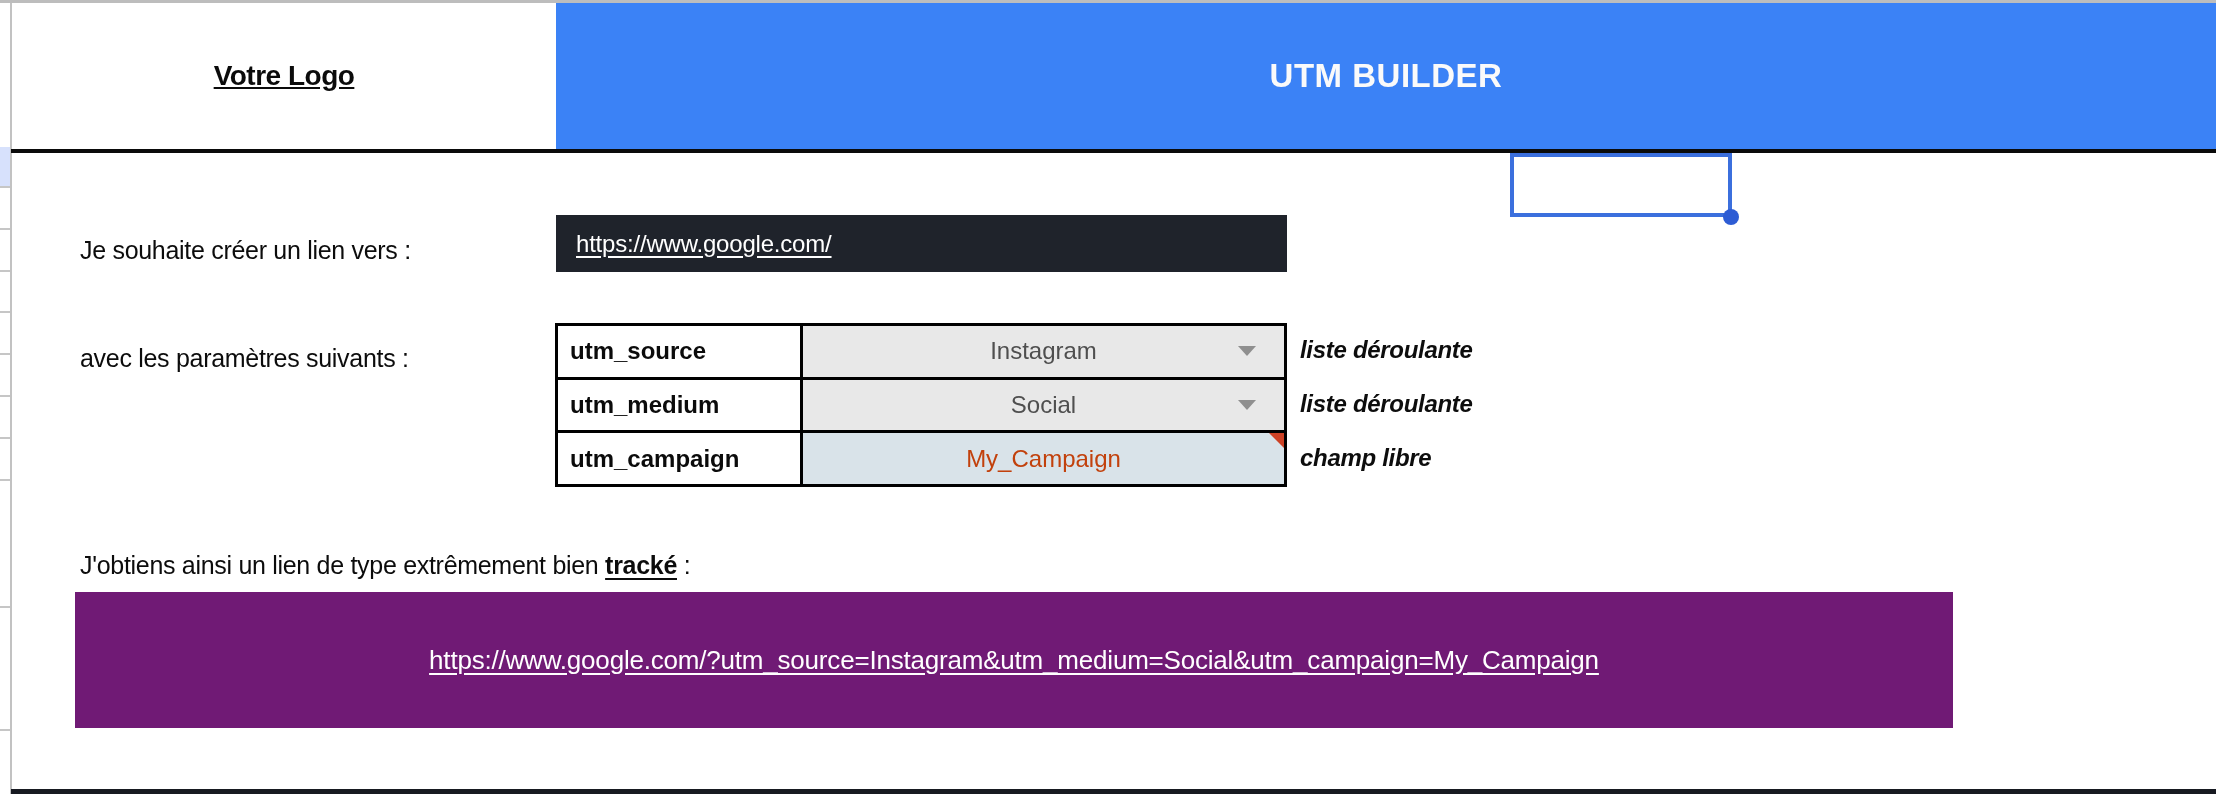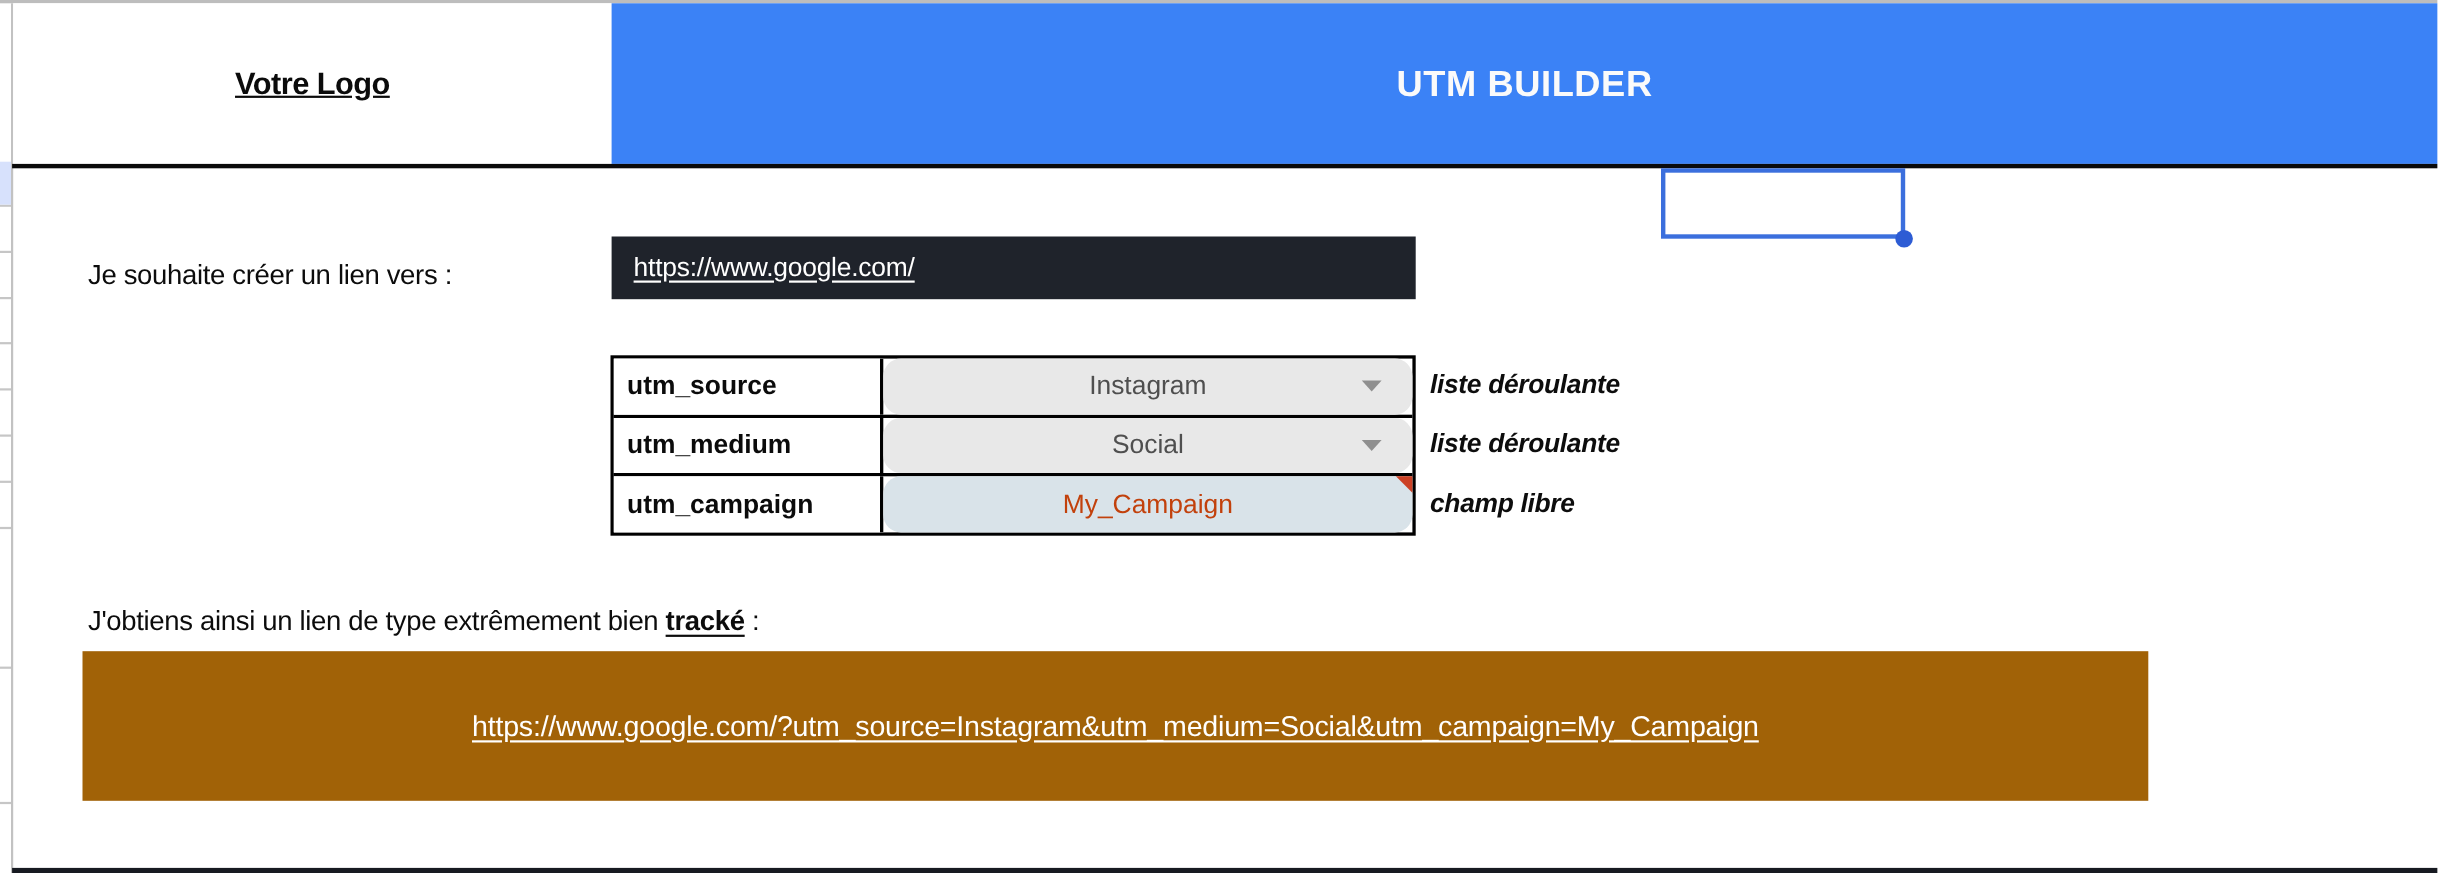--- a/index.html
+++ b/index.html
@@ -30,35 +30,35 @@
                  border-radius:50%; background:#2d5cd4; }
 
   
   .lbl { position:absolute; left:80px; height:36px; display:flex; align-items:flex-end;
          font-size:25px; color:#0c0c0c; letter-spacing:-0.3px; white-space:pre; }
   .lbl b u { text-underline-offset:4px; }
 
   
   .url-box-1 { position:absolute; left:556px; top:215px; width:731px; height:57px; background:#1f232b;
                display:flex; align-items:center; padding-left:20px; }
-  .url-box-2 { position:absolute; left:75px; top:592px; width:1878px; height:136px; background:#a16207;
+  .url-box-2 { position:absolute; left:75px; top:592px; width:1878px; height:136px; background:#701a75;
                display:flex; align-items:center; justify-content:center; }
   .wlink { color:#ffffff; font-size:24px; text-decoration:underline; text-underline-offset:4px;
            letter-spacing:-0.2px; cursor:pointer; }
   .url-box-2 .wlink { font-size:26px; }
 
   
   .ptable { position:absolute; left:555px; top:323px; width:732px; height:164px;
             border:3px solid #000; display:flex; flex-direction:column; background:#fff; }
   .prow { flex:1; display:flex; min-height:0; }
   .prow.sep { border-bottom:3px solid #000; }
   .pname { width:245px; border-right:3px solid #000000; background:#ffffff; display:flex;
            align-items:center; padding-left:12px; font-size:24px; font-weight:700; color:#0b0b0b; }
   .pval  { flex:1; position:relative; display:flex; align-items:center; justify-content:center;
-           font-size:24px;border-radius:16px; }
+           font-size:24px; }
   .pval.dropdown { background:#e8e8e8; color:#4f4f4f; cursor:pointer; }
   .pval.free     { background:#d9e3e9; color:#c2410c; cursor:text; }
   .dd-arrow { position:absolute; right:28px; top:50%; transform:translateY(-50%);
               width:0; height:0; border-left:9px solid transparent; border-right:9px solid transparent;
               border-top:10px solid #8f8f8f; }
   .corner-red { position:absolute; right:0; top:0; width:0; height:0;
                 border-top:15px solid #cc4125; border-left:15px solid transparent; }
 
   
   .note { position:absolute; left:1300px; height:36px; display:flex; align-items:center;
@@ -95,20 +95,23 @@
   <div class="sel-box"></div>
   <div class="fill-handle"></div>
 
   <div class="lbl" style="top:229px">
     <span>Je souhaite créer un lien vers :</span>
   </div>
   <div class="url-box-1">
     <span class="wlink">https://www.google.com/</span>
   </div>
 
+  <div class="lbl" style="top:337px">
+    <span>avec les paramètres suivants :</span>
+  </div>
 
   <div class="ptable">
     <div class="prow sep">
       <div class="pname">utm_source</div>
       <div class="pval dropdown">
         <span>Instagram</span>
         <span class="dd-arrow"></span>
       </div>
     </div>
     <div class="prow sep">

